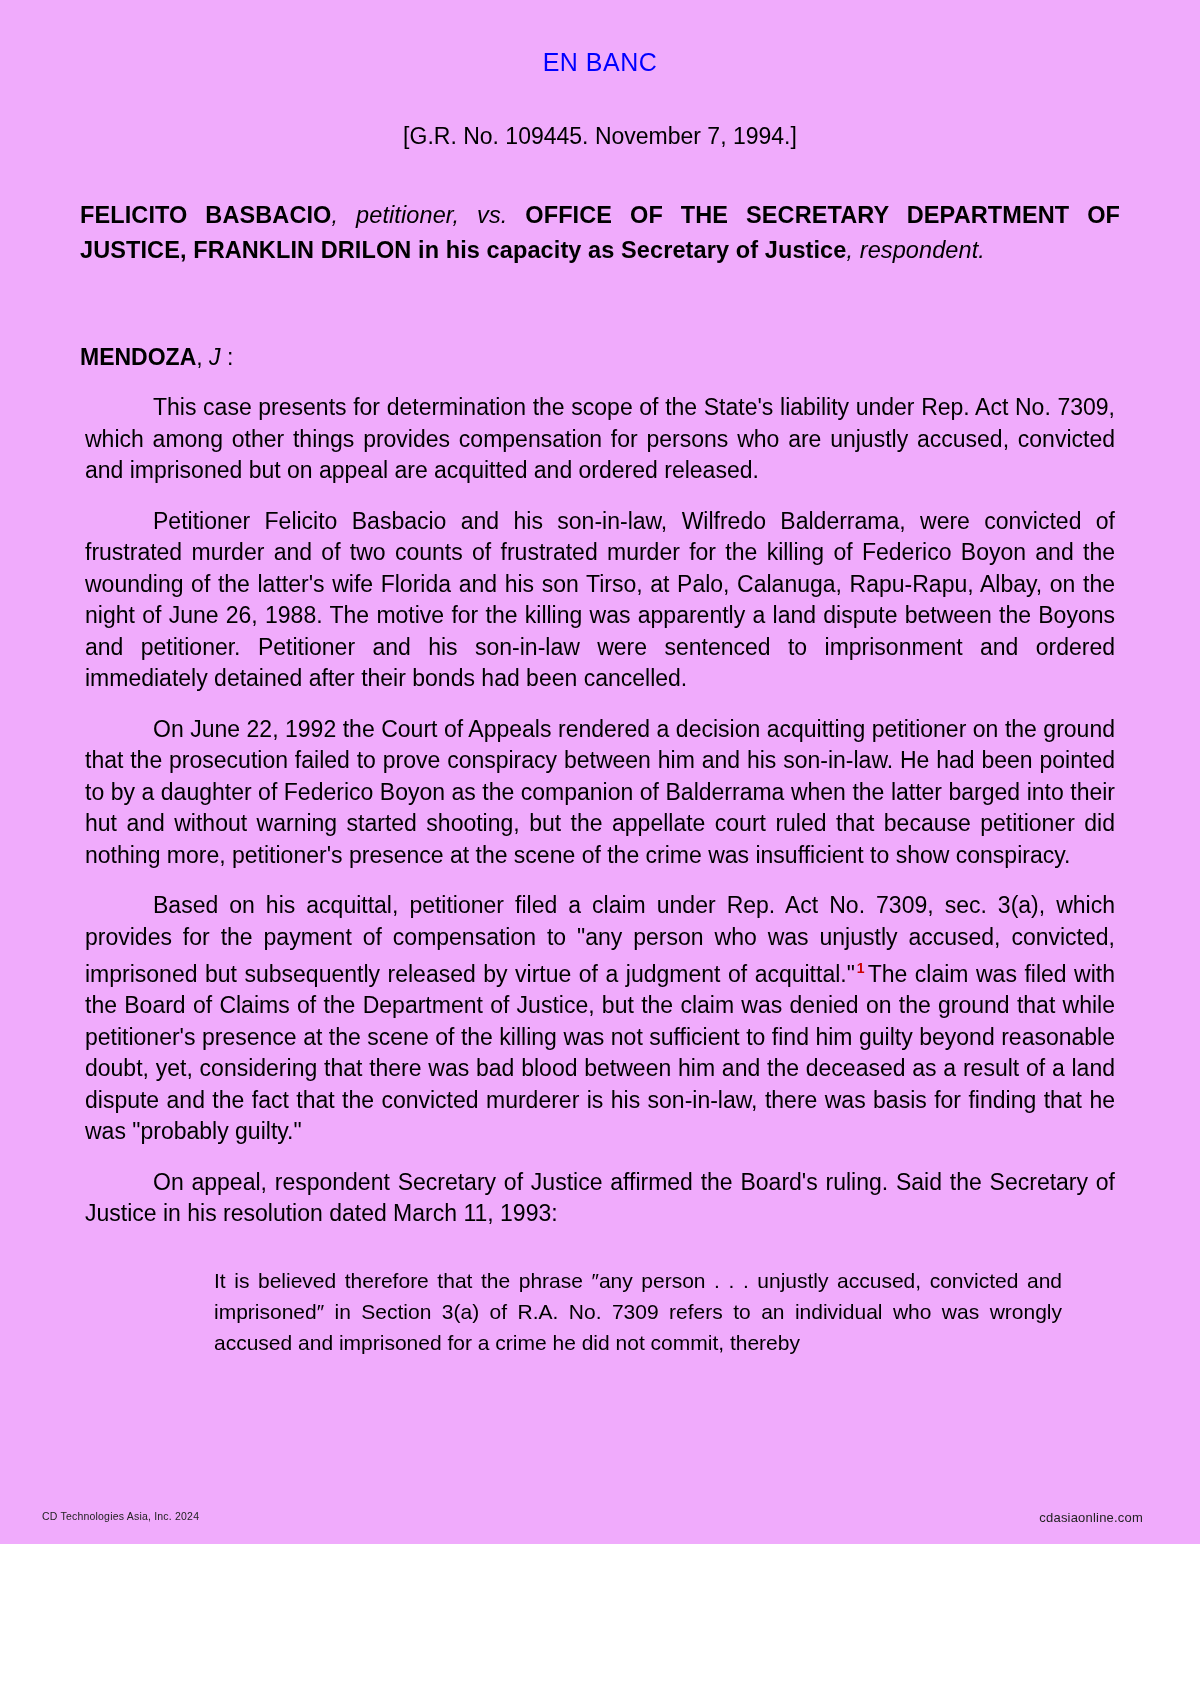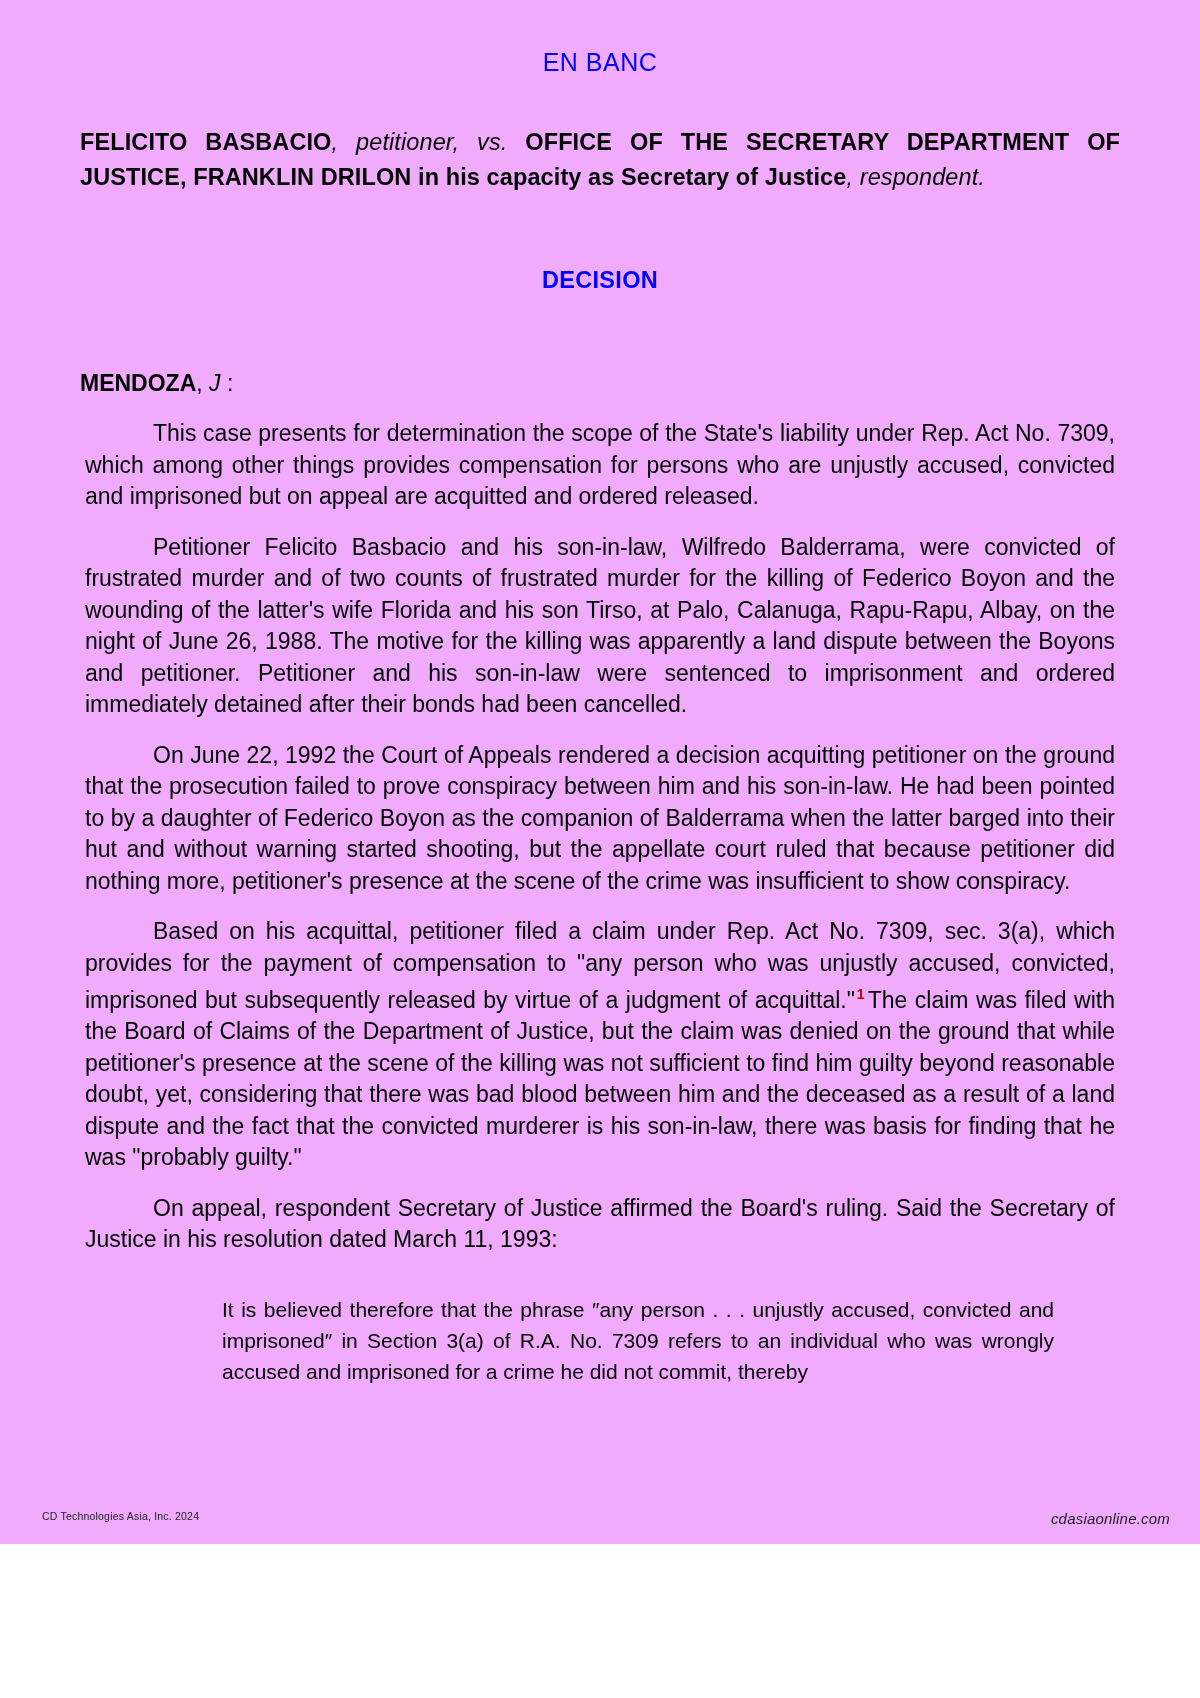--- a/index.html
+++ b/index.html
@@ -95,21 +95,21 @@
   .fn-ref {
     color: #cc0000;
     font-size: 14px;
     vertical-align: super;
     font-weight: bold;
     padding-left: 2px;
     padding-right: 3px;
   }
 
   .quote-block {
-    margin: 8px;
+    margin: 0;
     padding-top: 30px;
     padding-left: 134px;
     padding-right: 58px;
     font-size: 21px;
     line-height: 31px;
     text-align: justify;
     text-indent: 0;
   }
 
   .footer {
@@ -122,42 +122,41 @@
   .footer-left {
     position: absolute;
     left: 42px;
     top: 0;
     font-size: 10.5px;
     color: #222222;
     letter-spacing: 0.2px;
   }
   .footer-right {
     position: absolute;
-    right: 30px;
+    right: 57px;
     top: 0;
-    font-size: 15px;
+    font-size: 13px;
     color: #222222;
     letter-spacing: 0.2px;
-    font-style: italic;
   }
 </style>
 </head>
 <body>
 
 <div class="page">
   <div class="content">
 
     <div class="court-heading">EN BANC</div>
 
+    <div class="docket-line">[G.R. No. 109445. November 7, 1994.]</div>
 
     <div class="case-title">
       <span>FELICITO BASBACIO</span><span class="it">, petitioner,</span> <span class="bi">vs.</span> <span>OFFICE OF THE SECRETARY DEPARTMENT OF JUSTICE, FRANKLIN DRILON in his capacity as Secretary of Justice</span><span class="it">, respondent.</span>
     </div>
 
-    <div class="decision-heading">DECISION</div>
 
     <div class="ponente">
       <span>MENDOZA</span><span class="punct">,</span> <span class="jtag">J</span><span class="punct"> :</span>
     </div>
 
     <p class="body-par">This case presents for determination the scope of the State's liability under Rep. Act No. 7309, which among other things provides compensation for persons who are unjustly accused, convicted and imprisoned but on appeal are acquitted and ordered released.</p>
     <p class="body-par">Petitioner Felicito Basbacio and his son-in-law, Wilfredo Balderrama, were convicted of frustrated murder and of two counts of frustrated murder for the killing of Federico Boyon and the wounding of the latter's wife Florida and his son Tirso, at Palo, Calanuga, Rapu-Rapu, Albay, on the night of June 26, 1988. The motive for the killing was apparently a land dispute between the Boyons and petitioner. Petitioner and his son-in-law were sentenced to imprisonment and ordered immediately detained after their bonds had been cancelled.</p>
     <p class="body-par">On June 22, 1992 the Court of Appeals rendered a decision acquitting petitioner on the ground that the prosecution failed to prove conspiracy between him and his son-in-law. He had been pointed to by a daughter of Federico Boyon as the companion of Balderrama when the latter barged into their hut and without warning started shooting, but the appellate court ruled that because petitioner did nothing more, petitioner's presence at the scene of the crime was insufficient to show conspiracy.</p>
 
     <p class="body-par"><span>Based on his acquittal, petitioner filed a claim under Rep. Act No. 7309, sec. 3(a), which provides for the payment of compensation to "any person who was unjustly accused, convicted, imprisoned but subsequently released by virtue of a judgment of acquittal."</span><sup class="fn-ref">1</sup><span>The claim was filed with the Board of Claims of the Department of Justice, but the claim was denied on the ground that while petitioner's presence at the scene of the killing was not sufficient to find him guilty beyond reasonable doubt, yet, considering that there was bad blood between him and the deceased as a result of a land dispute and the fact that the convicted murderer is his son-in-law, there was basis for finding that he was "probably guilty."</span></p>

